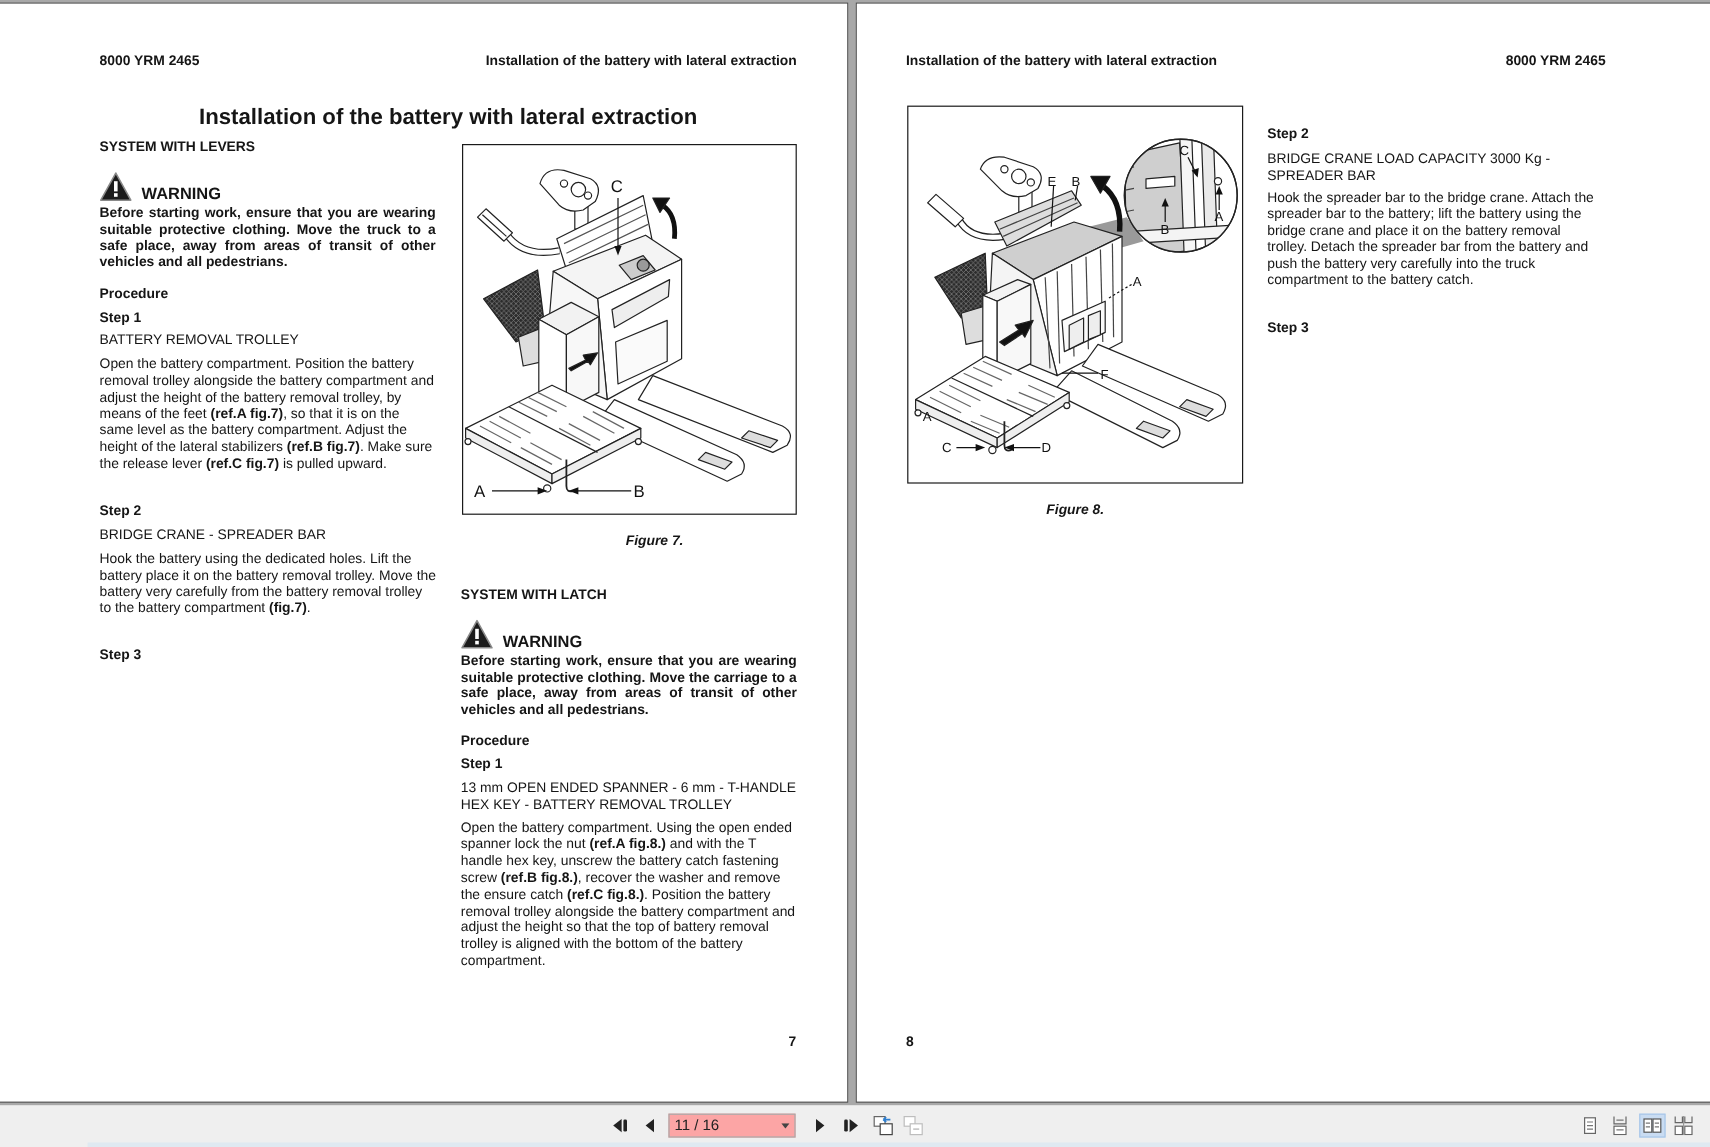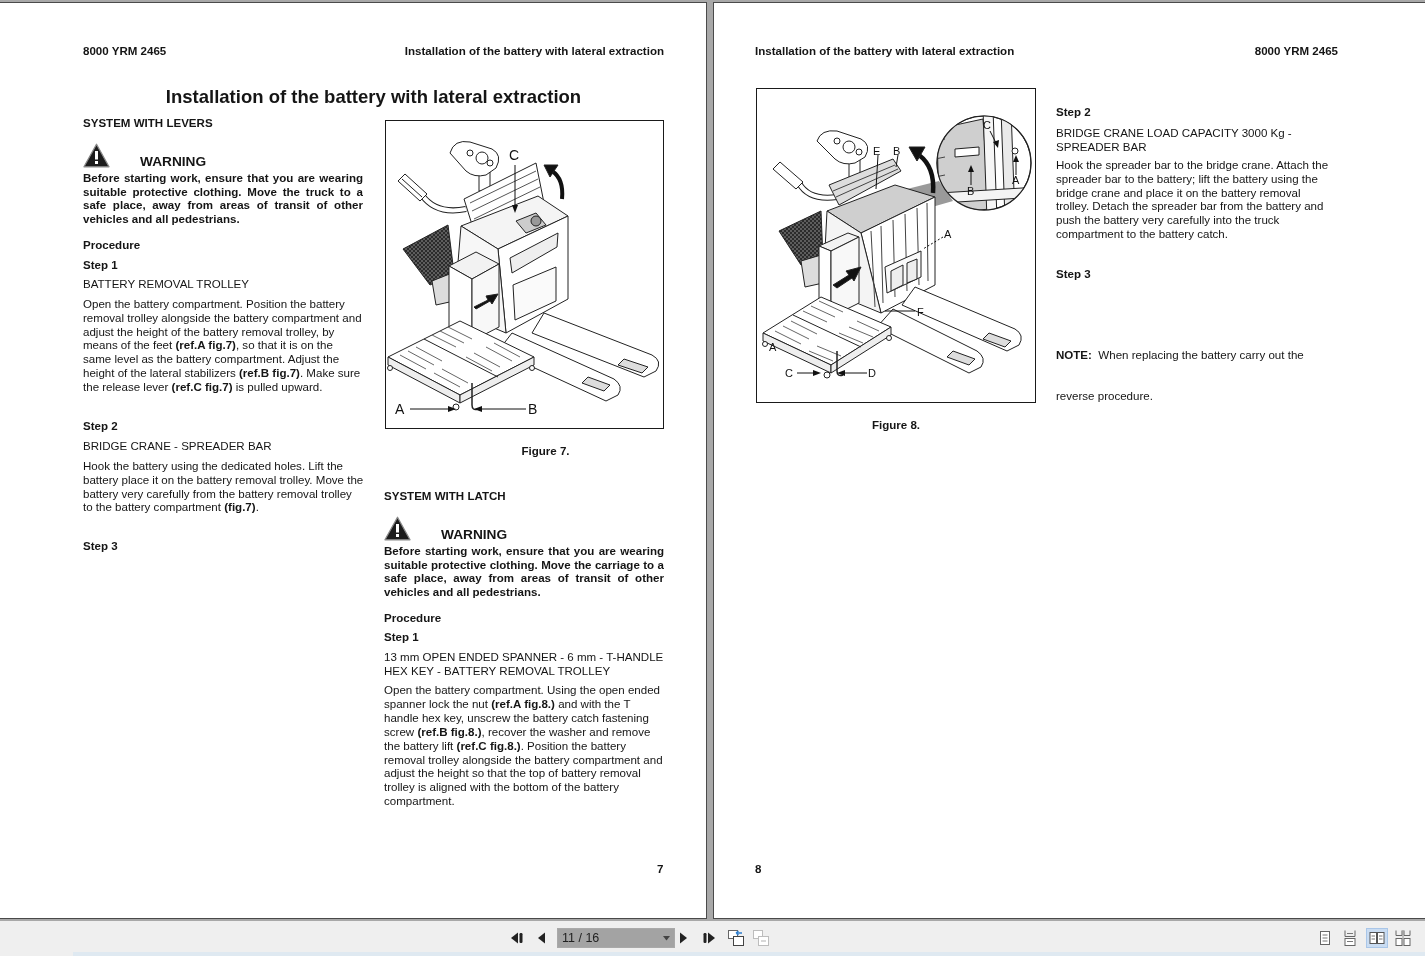--- a/index.html
+++ b/index.html
@@ -10,33 +10,33 @@
   .page { position:absolute; background:#fff; border:1px solid #4a4a4a; box-sizing:content-box; }
   #page-left  { left:-1px;  top:2px; width:706px; height:915px; }
   #page-right { left:713px; top:2px; width:712px; height:915px; }
 
   .t { position:absolute; font-size:11.56px; line-height:13.8px; white-space:nowrap; }
   .b { font-weight:bold; }
   .ln { display:block; white-space:nowrap; }
   .just { display:block; text-align:justify; text-align-last:justify; white-space:normal; }
   .warn-block { width:280px; line-height:13.7px; font-weight:bold; }
   .title { position:absolute; font-size:18.5px; line-height:22px; font-weight:bold; text-align:center; white-space:nowrap; }
-  .warning-label { position:absolute; font-size:13.7px; line-height:16px; font-weight:bold;margin-left:22px; }
+  .warning-label { position:absolute; font-size:13.7px; line-height:16px; font-weight:bold; }
   .warn-icon { position:absolute; width:27px; height:25px; }
   .figure { position:absolute; border:1px solid #1a1a1a; box-sizing:border-box; background:#fff; }
   .figure svg { position:absolute; left:0; top:0; }
-  .caption { position:absolute; font-size:11.56px; line-height:14px; font-weight:bold; text-align:center; }
+  .caption { position:absolute; font-size:11.56px; line-height:14px; font-weight:bold; font-style:italic; text-align:center; }
   .fig-label { font-family:"Liberation Sans", sans-serif; font-size:14px; fill:#111; }
   .fig-label-sm { font-family:"Liberation Sans", sans-serif; font-size:11px; fill:#111; }
 
   
   #toolbar { position:absolute; left:0; top:921px; width:1425px; height:35px; background:#efefef; }
   .tb-btn { position:absolute; top:7px; width:22px; height:20px; display:flex; align-items:center; justify-content:center; }
   .tb-btn svg { display:block; }
-  #page-input-wrap { position:absolute; left:557px; top:7px; width:118px; height:20px; background:#a3a3a3; border:1px solid #a9a9a9; box-sizing:border-box; }
+  #page-input-wrap { position:absolute; left:557px; top:7px; width:106px; height:20px; background:#fca5a5; border:1px solid #a9a9a9; box-sizing:border-box; }
   #page-input { position:absolute; left:0; top:0; width:95px; height:18px; border:none; outline:none; padding:0 0 0 4px; font-family:"Liberation Sans", sans-serif; font-size:12.5px; color:#222; background:transparent; }
   #page-dropdown { position:absolute; right:2px; top:0; width:12px; height:18px; display:flex; align-items:center; justify-content:center; }
   .view-btn.active { background:#c9dcf2; border:1px solid #a9c6e8; box-sizing:border-box; }
   #bottom-strip { position:absolute; left:73px; top:952px; width:1352px; height:4px; background:#dfe9f1; }
 </style>
 </head>
 <body>
 
 <div class="page" id="page-left">
   <div class="t b" style="left:83px;top:42px">8000 YRM 2465</div>
@@ -192,21 +192,21 @@
   <div class="t b" style="left:384px;top:628px">Step 1</div>
   <div class="t" style="left:384px;top:648px">
     <span class="ln">13 mm OPEN ENDED SPANNER - 6 mm - T-HANDLE</span>
     <span class="ln">HEX KEY - BATTERY REMOVAL TROLLEY</span>
   </div>
   <div class="t" style="left:384px;top:681px;line-height:13.9px">
     <span class="ln">Open the battery compartment. Using the open ended</span>
     <span class="ln"><span>spanner lock the nut </span><span class="b">(ref.A fig.8.)</span><span> and with the T</span></span>
     <span class="ln">handle hex key, unscrew the battery catch fastening</span>
     <span class="ln"><span>screw </span><span class="b">(ref.B fig.8.)</span><span>, recover the washer and remove</span></span>
-    <span class="ln"><span>the battery lift </span><span class="b">(ref.C fig.8.)</span><span>. Position the battery</span></span>
+    <span class="ln"><span>the ensure catch </span><span class="b">(ref.C fig.8.)</span><span>. Position the battery</span></span>
     <span class="ln">removal trolley alongside the battery compartment and</span>
     <span class="ln">adjust the height so that the top of battery removal</span>
     <span class="ln">trolley is aligned with the bottom of the battery</span>
     <span class="ln">compartment.</span>
   </div>
 
   <div class="t b" style="left:657px;top:860px">7</div>
 </div>
 
 <div class="page" id="page-right">
@@ -346,24 +346,20 @@
     <span class="ln">Hook the spreader bar to the bridge crane. Attach the</span>
     <span class="ln">spreader bar to the battery; lift the battery using the</span>
     <span class="ln">bridge crane and place it on the battery removal</span>
     <span class="ln">trolley. Detach the spreader bar from the battery and</span>
     <span class="ln">push the battery very carefully into the truck</span>
     <span class="ln">compartment to the battery catch.</span>
   </div>
 
   <div class="t b" style="left:342px;top:265px">Step 3</div>
 
-  <div class="t" style="left:342px;top:318px;white-space:pre">
-    <span class="ln"><span class="b">NOTE:</span><span style="white-space:pre">  When replacing the battery carry out the</span></span>
-    <span class="ln">reverse procedure.</span>
-  </div>
 
   <div class="t b" style="left:41px;top:860px">8</div>
 </div>
 
 <div id="toolbar">
   <div class="tb-btn" style="left:506px">
     <svg width="14" height="14" viewBox="0 0 14 14">
       <path d="M1 7 L8 1.5 L8 12.5 Z" fill="#222"></path>
       <rect x="9.5" y="2" width="3" height="10" rx="1.2" fill="#222"></rect>
     </svg>

